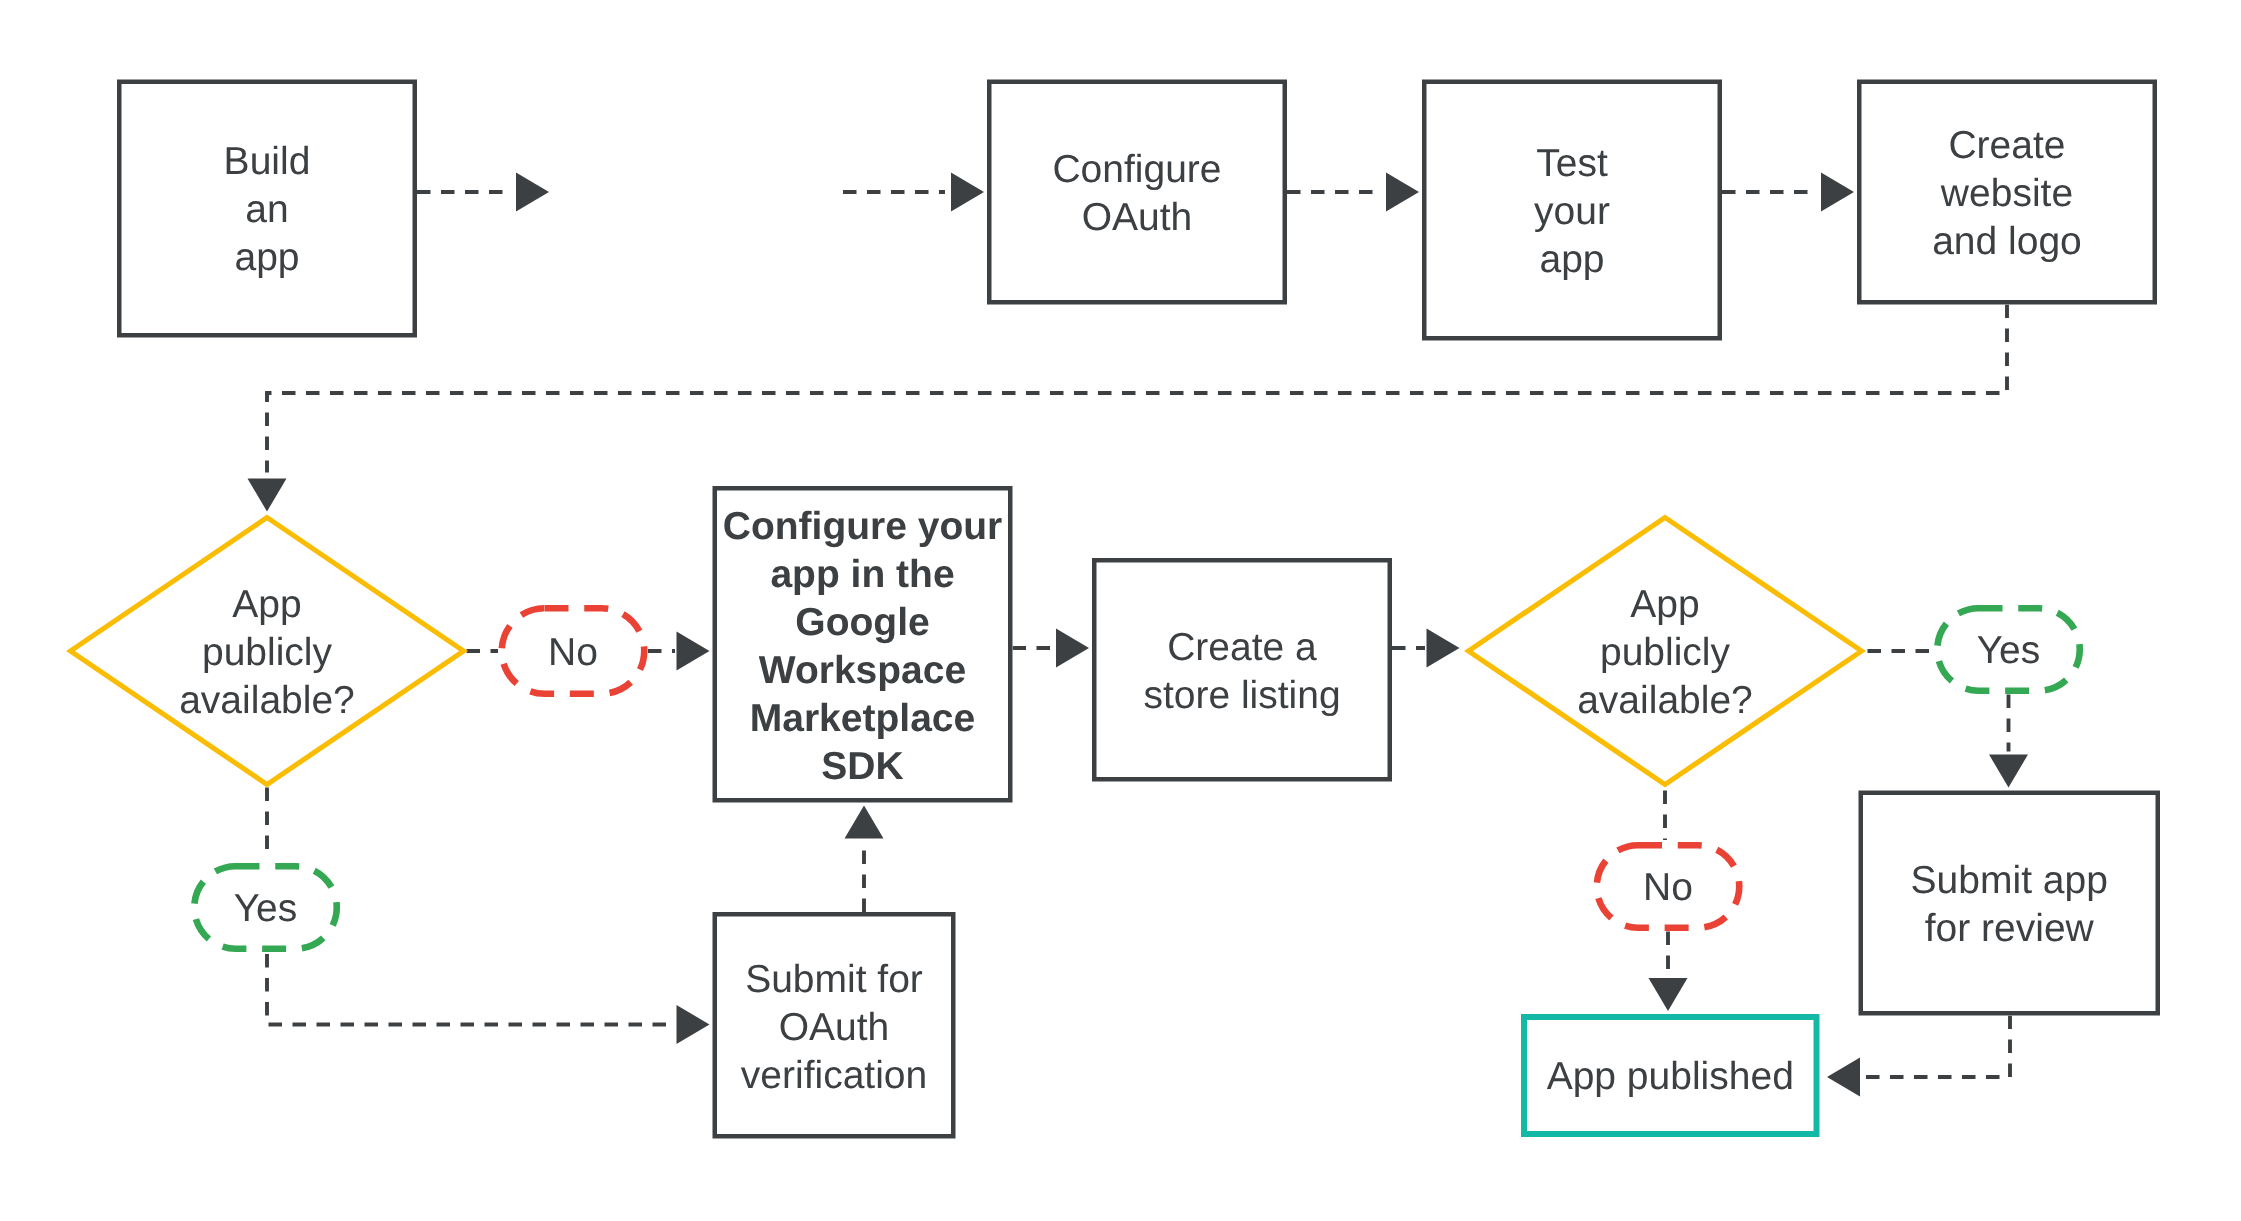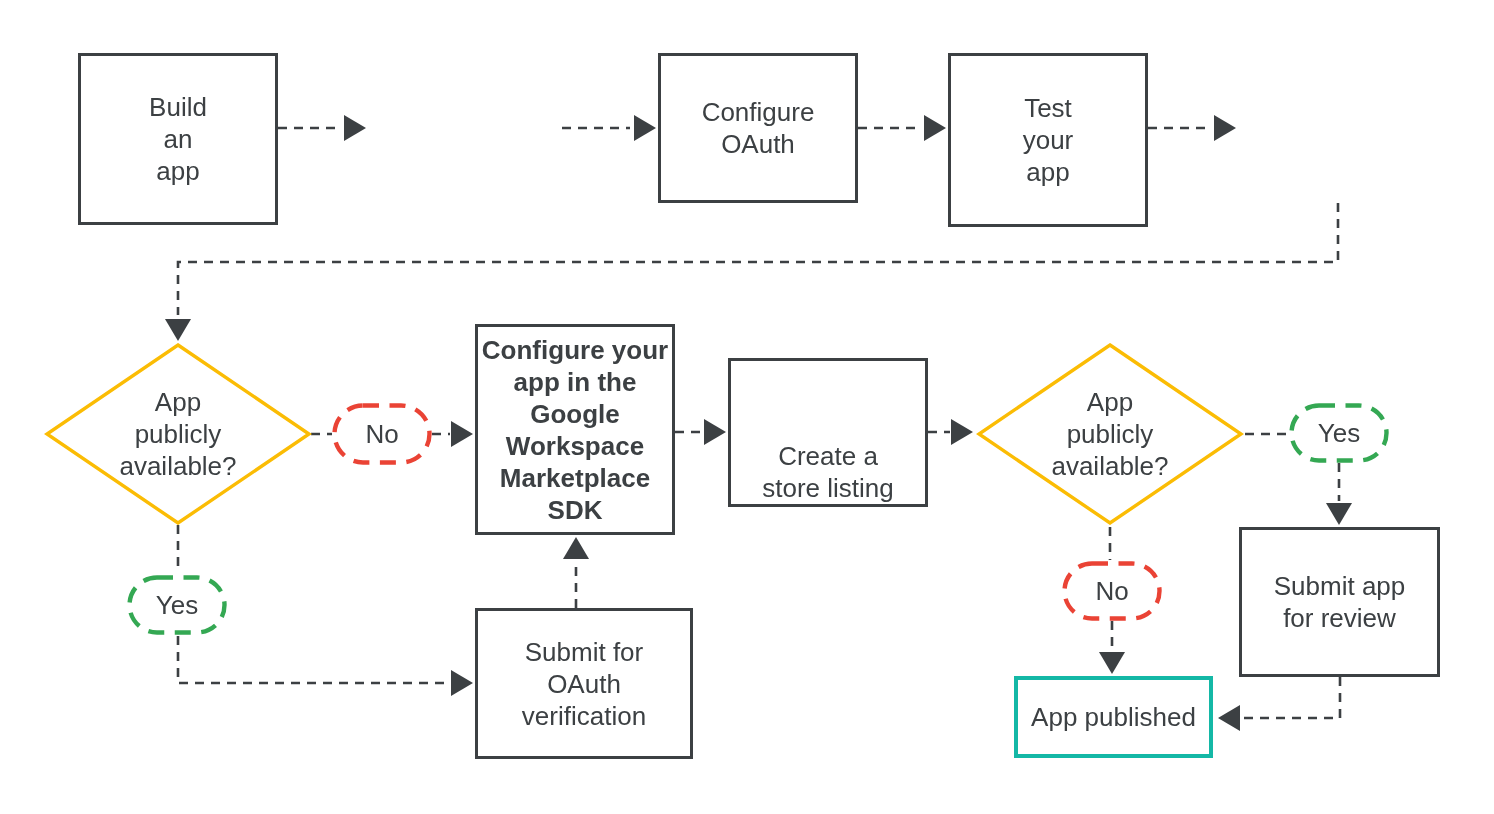--- a/index.html
+++ b/index.html
@@ -26,22 +26,22 @@
   
   #n-build{left:78px;top:53px;width:200px;height:172px;}
   #n-cloud{left:368px;top:53px;width:194px;height:150px;}
   #n-oauth-cfg{left:658px;top:53px;width:200px;height:150px;}
   #n-test{left:948px;top:53px;width:200px;height:174px;}
   #n-website{left:1238px;top:53px;width:200px;height:150px;}
   #n-decision1{left:44px;top:343px;width:268px;height:182px;}
   #n-no1{left:332px;top:403px;width:100px;height:62px;}
   #n-yes1{left:127px;top:575px;width:100px;height:60px;}
   #n-sdk{left:475px;top:324px;width:200px;height:211px;font-weight:bold;}
-  #n-store{left:728px;top:358px;width:200px;height:149px;align-items:flex-end;}
-  #n-oauth-verify{left:475px;top:608px;width:218px;height:151px;}
+  #n-store{left:728px;top:372px;width:200px;height:149px;}
+  #n-oauth-verify{left:475px;top:608px;width:162px;height:151px;}
   #n-decision2{left:976px;top:343px;width:268px;height:182px;}
   #n-yes2{left:1289px;top:403px;width:100px;height:60px;}
   #n-no2{left:1062px;top:561px;width:100px;height:60px;}
   #n-review{left:1239px;top:527px;width:201px;height:150px;}
   #n-published{left:1014px;top:676px;width:199px;height:82px;}
 </style>
 </head>
 <body>
 
 <div class="stage">
@@ -120,20 +120,25 @@
   </div>
   <div class="node rect" id="n-oauth-cfg">
     <span class="lbl">Configure
 OAuth</span>
   </div>
   <div class="node rect" id="n-test">
     <span class="lbl">Test
 your
 app</span>
   </div>
+  <div class="node rect" id="n-website">
+    <span class="lbl">Create
+website
+and logo</span>
+  </div>
 
   <div class="node" id="n-decision1">
     <svg class="shape" viewBox="0 0 268 182" preserveAspectRatio="none">
       <polygon class="diamond-poly" points="134,2 265,91 134,180 3,91"></polygon>
     </svg>
     <span class="lbl">App
 publicly
 available?</span>
   </div>
 

